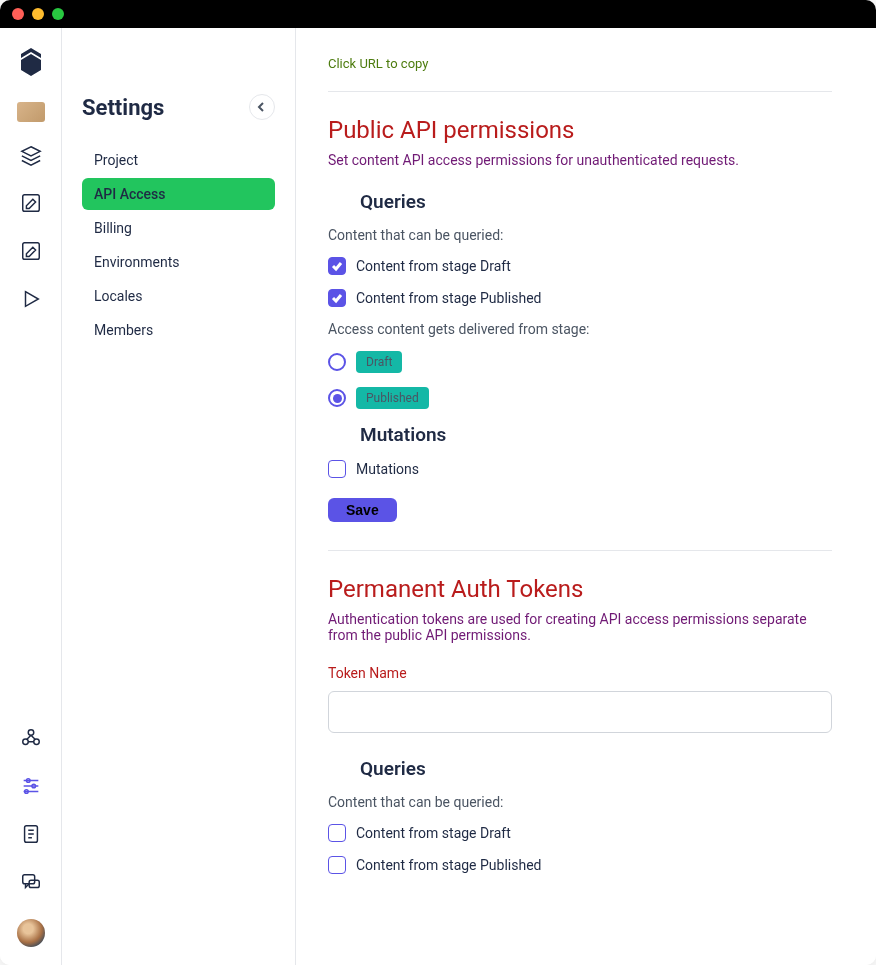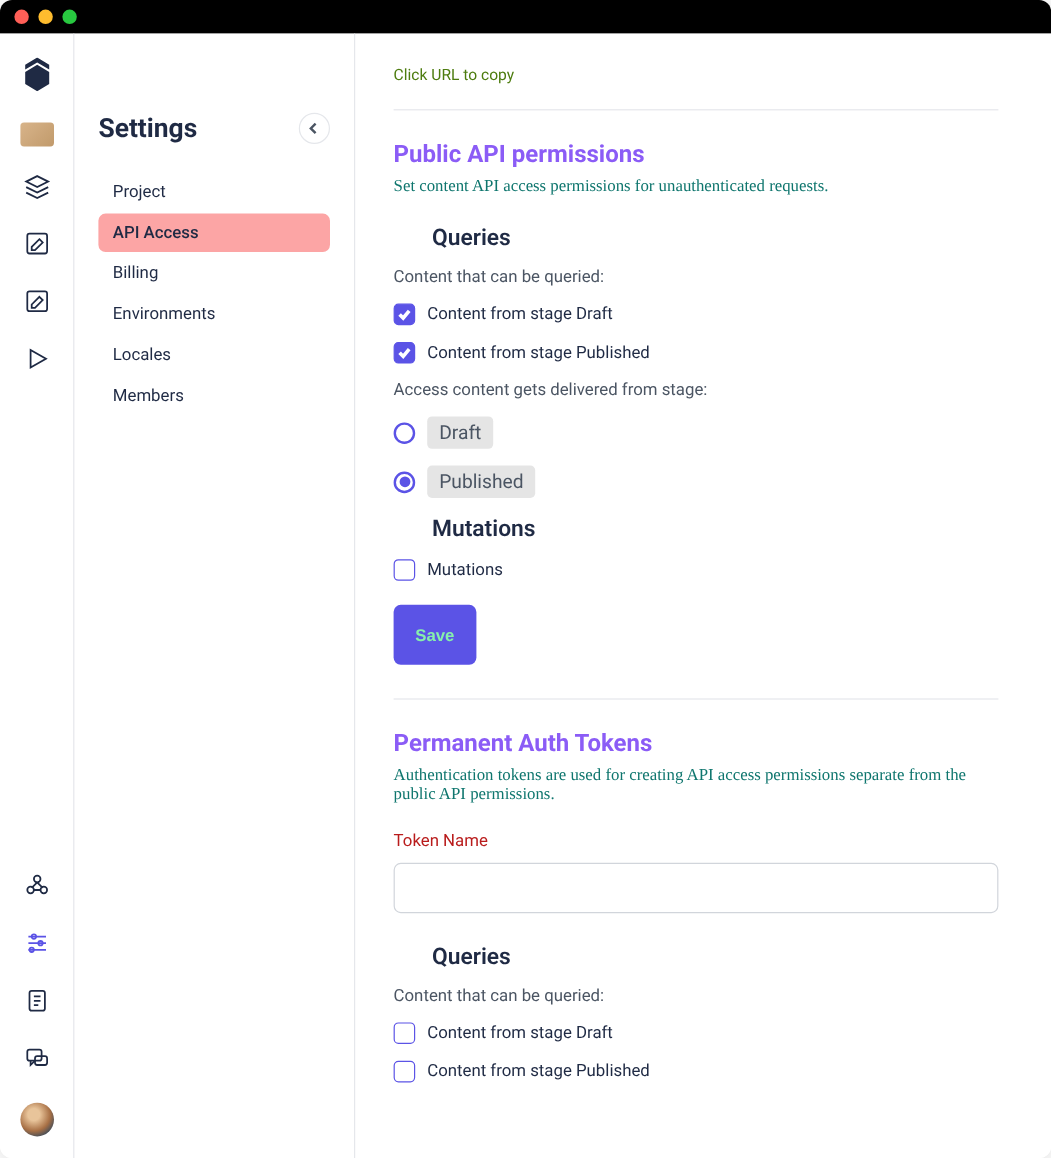--- a/index.html
+++ b/index.html
@@ -79,47 +79,46 @@
   .collapse-btn svg { width: 10px; height: 10px; stroke: #4b5563; stroke-width: 2; fill: none; }
   .nav-list { list-style: none; }
   .nav-item {
     padding: 8px 12px;
     border-radius: 6px;
     font-size: 14px;
     color: #1f2a44;
     cursor: pointer;
     margin-bottom: 2px;
   }
-  .nav-item.active { background: #fca5a5; font-weight: 500; }
+  .nav-item.active { background: #22c55e; font-weight: 500; }
   .main {
     flex: 1;
     overflow-y: auto;
     padding: 28px 44px 40px 32px;
   }
   .hint {
     font-size: 13px;
     color: #4d7c0f;
     margin-bottom: 20px;
   }
   .divider {
     border: none;
     border-top: 1px solid #e5e7eb;
     margin: 18px 0 24px 0;
   }
   h2.section-title {
-    font-size: 20px;
-    font-weight: 700;
-    color: #8b5cf6;
+    font-size: 24px;
+    font-weight: 400;
+    color: #b91c1c;
     margin-bottom: 8px;
   }
   .section-desc {
     font-size: 14px;
-    color: #0f766e;
+    color: #701a75;
     margin-bottom: 22px;
-    font-family: Liberation Serif, serif;
   }
   h3.sub-title {
     font-size: 19px;
     font-weight: 600;
     color: #1f2a44;
     margin-bottom: 14px;
     margin-left: 32px;
   }
   .muted-label {
     font-size: 14px;
@@ -149,32 +148,32 @@
     border: 2px solid #5b53e6;
     border-radius: 50%;
     display: flex; align-items: center; justify-content: center;
     cursor: pointer;
     flex-shrink: 0;
   }
   .radio.selected::after {
     content: ""; width: 9px; height: 9px; border-radius: 50%; background: #5b53e6;
   }
   .chip {
-    background: #e5e5e5;
+    background: #14b8a6;
     border-radius: 4px;
     padding: 4px 10px;
-    font-size: 16px;
+    font-size: 12px;
     color: #4b5563;
   }
   .save-btn {
     background: #5b53e6;
-    color: #86efac;
+    color: #000000;
     border: none;
     border-radius: 6px;
-    padding: 17px 18px;
+    padding: 4px 18px;
     font-size: 14px;
     font-weight: 600;
     cursor: pointer;
     margin-top: 6px;
   }
   .field-label {
     font-size: 14px;
     color: #b91c1c;
     margin-bottom: 10px;
   }

